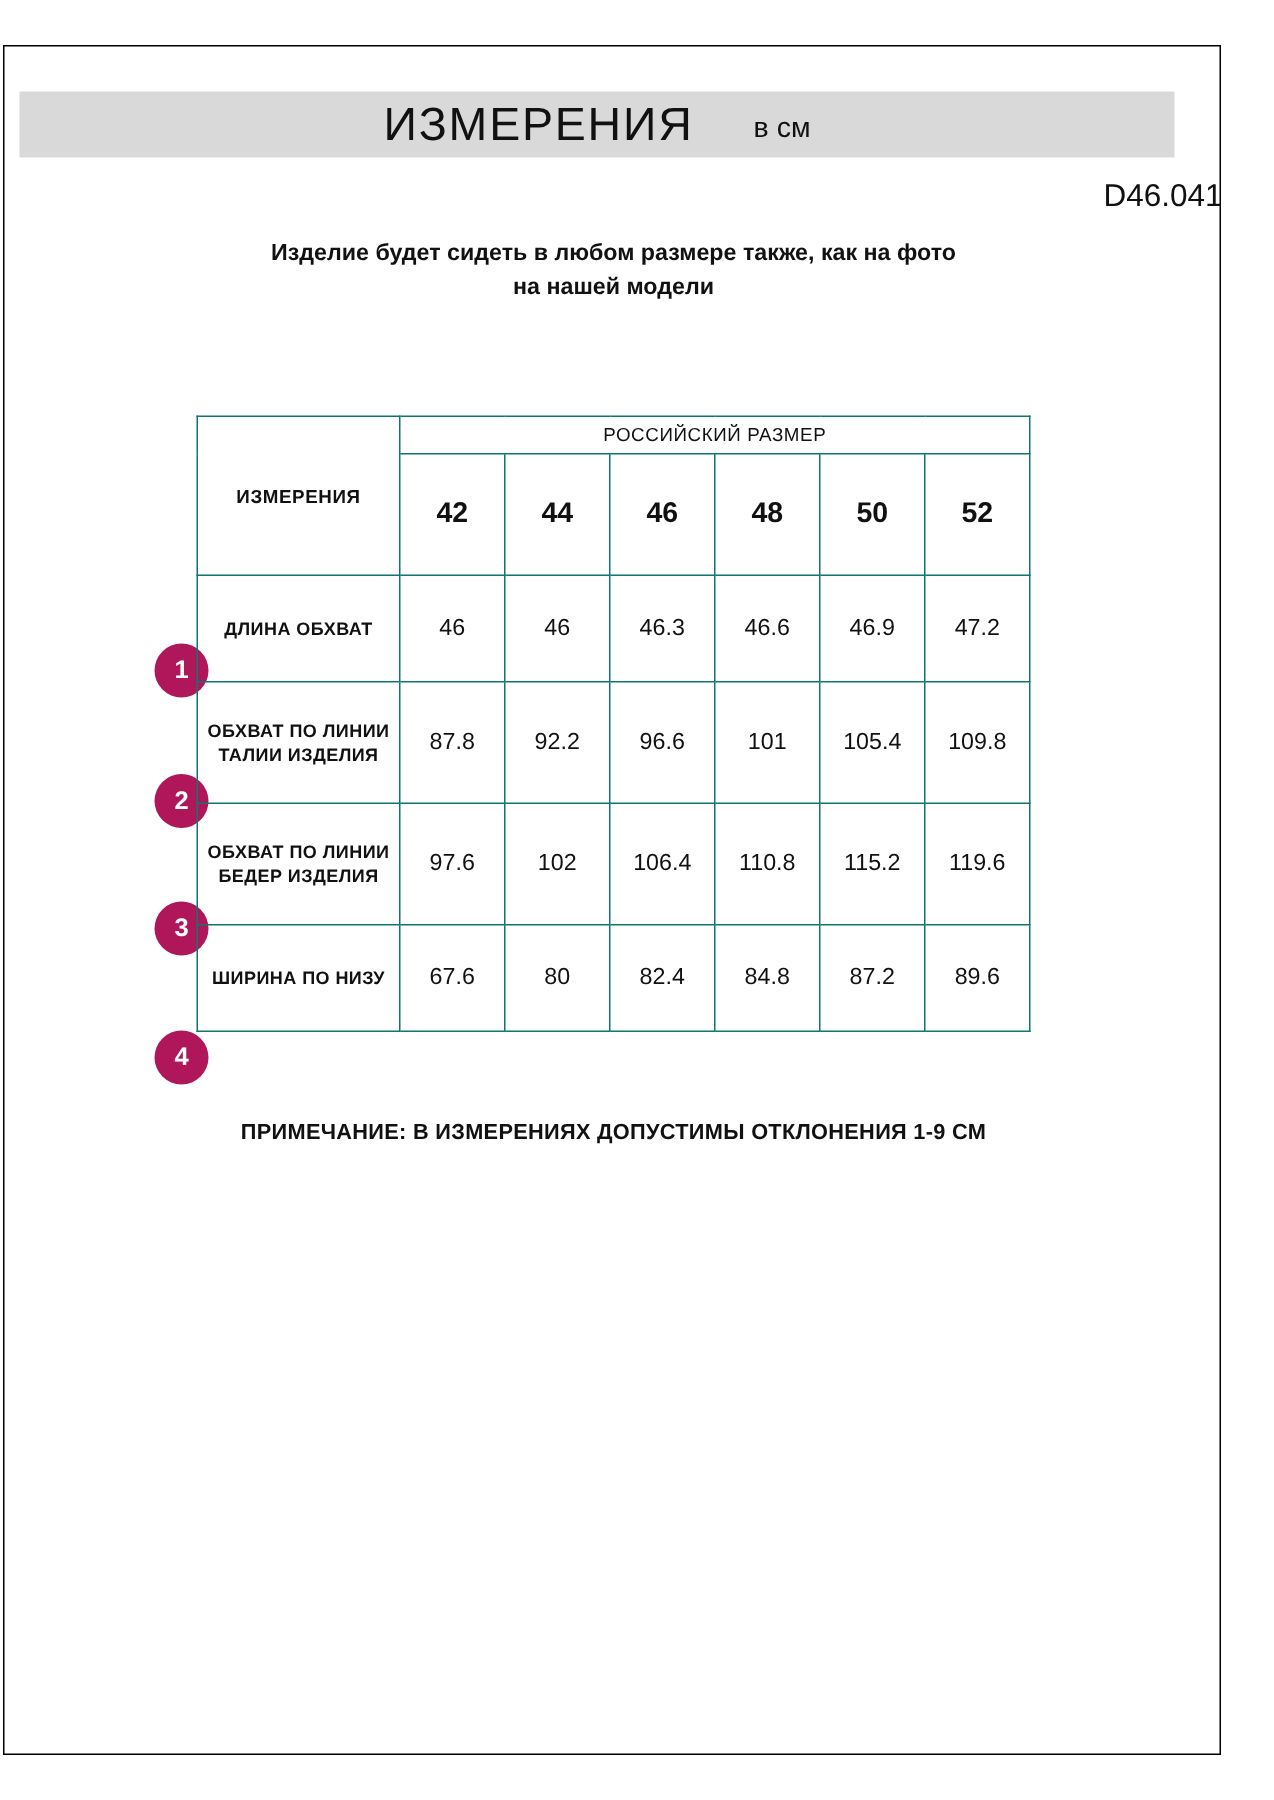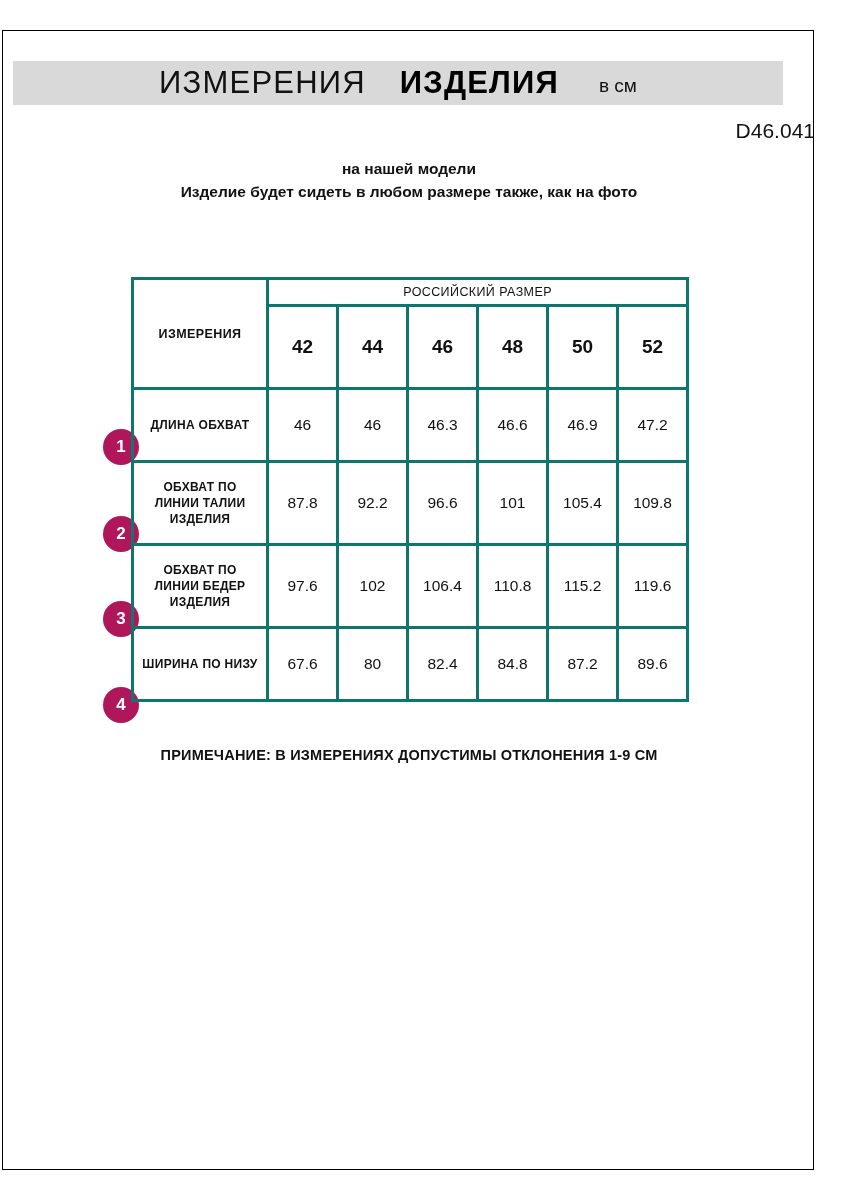--- a/index.html
+++ b/index.html
@@ -103,21 +103,21 @@
     top: 246px;
     width: 555px;
   }
   table.size-table {
     border-collapse: collapse;
     table-layout: fixed;
     width: 555px;
   }
   table.size-table th,
   table.size-table td {
-    border: 3px solid #0f766e;
+    border: 1px solid #0f766e;
     text-align: center;
     vertical-align: middle;
     color: #111;
   }
   .col-label { width: 135px; }
   .col-size  { width: 70px; }
 
   .th-russian {
     height: 22px;
     font-size: 12.5px;
@@ -189,29 +189,28 @@
 </style>
 </head>
 <body>
 
 <div class="page-frame">
   <div class="content">
 
     <div class="header-band"></div>
     <div class="header-inner">
       <span class="hdr-word-1">ИЗМЕРЕНИЯ</span>
-      <span class="hdr-word-2">ИЗДЕЛИЯ</span>
       <span class="hdr-units">в см</span>
     </div>
 
     <div class="article-code">D46.041</div>
 
     <div class="subnote">
+      <div>Изделие будет сидеть в любом размере также, как на фото</div>
       <div>на нашей модели</div>
-      <div>Изделие будет сидеть в любом размере также, как на фото</div>
     </div>
 
     <div class="badge badge-1">1</div>
     <div class="badge badge-2">2</div>
     <div class="badge badge-3">3</div>
     <div class="badge badge-4">4</div>
 
     <div class="table-wrap">
       <table class="size-table">
         <colgroup>

